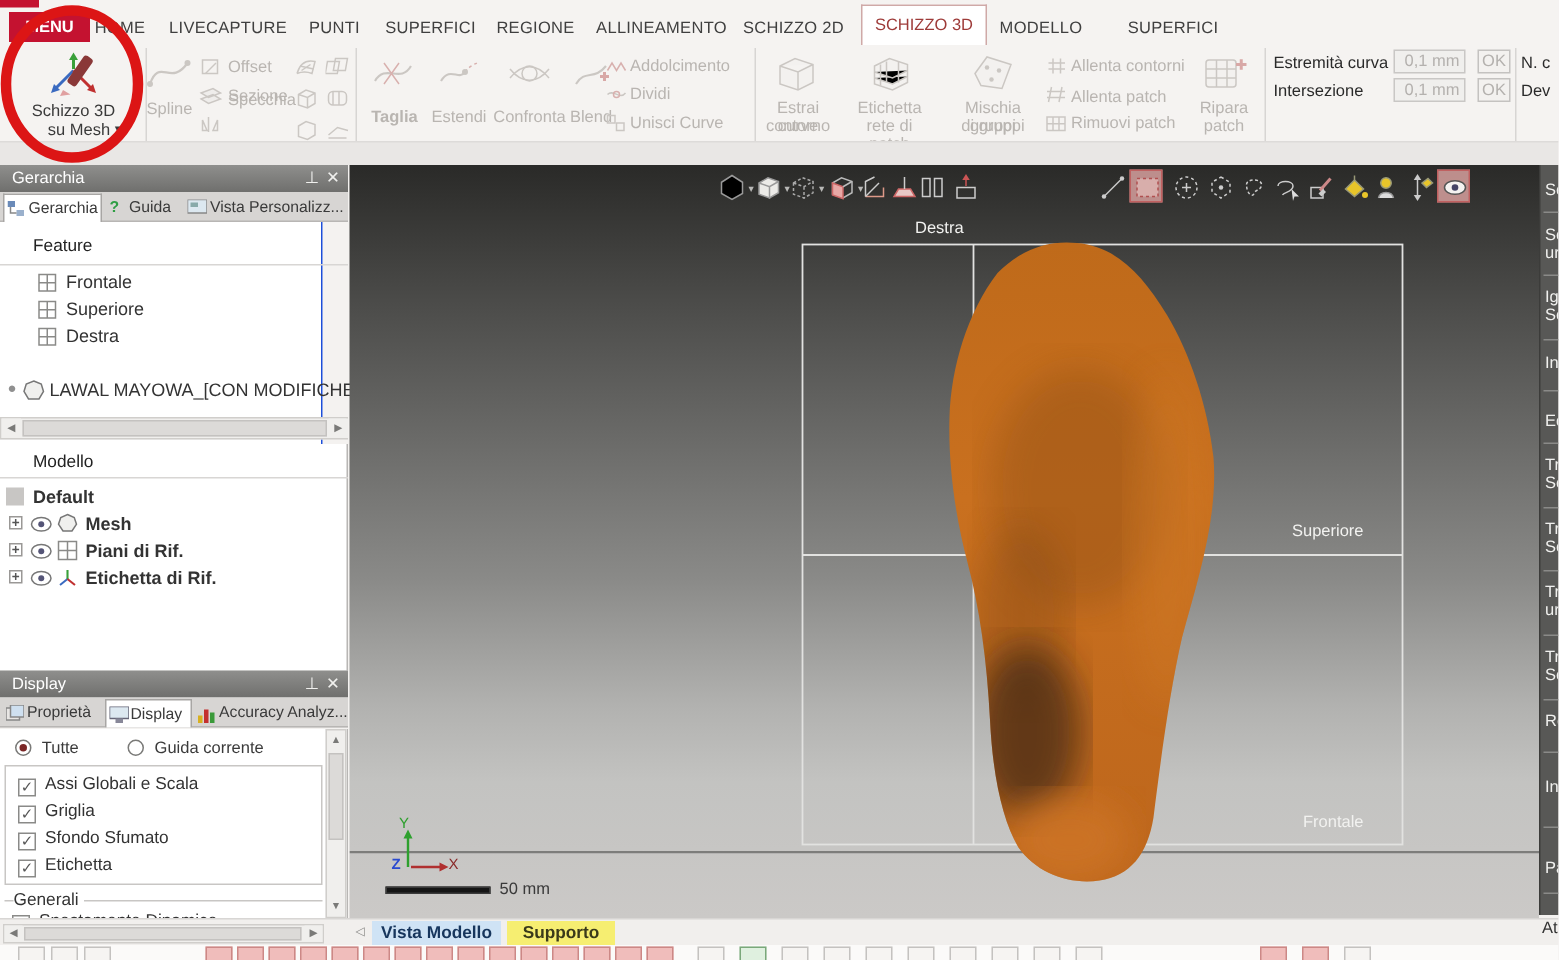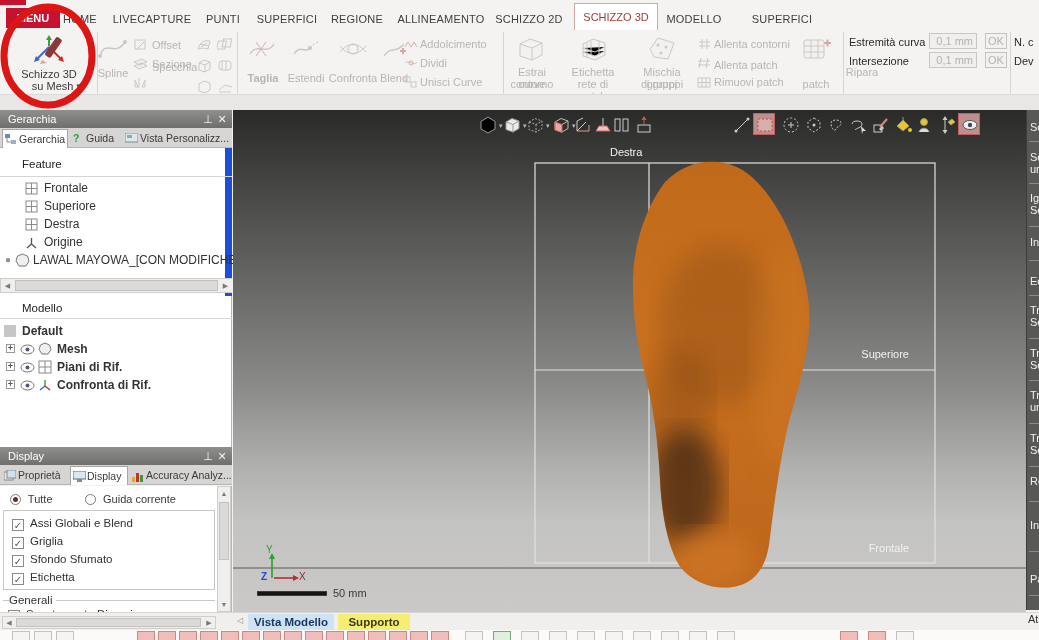--- a/index.html
+++ b/index.html
@@ -200,21 +200,21 @@
   <svg class="ric" style="left:697px;top:46px;" width="15" height="12">
       <rect x="1" y="2" width="12" height="9" stroke="#cbc7c3" fill="none"></rect>
       <path d="M1,6.5 h12 M5,2 v9 M9,2 v9" stroke="#cbc7c3"></path>
     </svg>
   <div class="abs dis" style="left:714px;top:46px;">Rimuovi patch</div>
   <svg class="ric" style="left:802px;top:5px;" width="30" height="28">
       <rect x="2" y="5" width="20" height="18" rx="2" stroke="#cbc7c3" fill="#f3f1ef"></rect>
       <path d="M2,11 h20 M2,17 h20 M9,5 v18 M16,5 v18" stroke="#cbc7c3"></path>
       <path d="M22,8 h7 M25.5,4.5 v7" stroke="#d8a8a6" stroke-width="2"></path>
     </svg>
-  <div class="btext dis" style="left:793px;top:36px;width:46px;margin-left:46px;">Ripara</div>
+  <div class="btext dis" style="left:793px;top:36px;width:46px;">Ripara</div>
   <div class="btext dis" style="left:793px;top:48px;width:46px;">patch</div>
 
   <div class="abs" style="left:849px;top:6px;color:#2a2a2a;">Estremità curva</div>
   <div class="field" style="left:929px;top:3px;">0,1 mm</div>
   <div class="okbtn" style="left:985px;top:3px;">OK</div>
   <div class="abs" style="left:849px;top:25px;color:#2a2a2a;">Intersezione</div>
   <div class="field" style="left:929px;top:22px;">0,1 mm</div>
   <div class="okbtn" style="left:985px;top:22px;">OK</div>
   <div class="abs" style="left:1014px;top:6px;color:#2a2a2a;">N. c</div>
   <div class="abs" style="left:1014px;top:25px;color:#2a2a2a;">Dev</div>
@@ -257,21 +257,21 @@
     <span>Guida</span>
   </div>
   <div class="ptab" style="left:124px;width:108px;">
     <svg class="abs" style="left:1px;top:4px;" width="13" height="11">
         <rect x="0" y="0" width="13" height="9" stroke="#888" fill="#dce8f0"></rect>
         <rect x="2" y="2" width="5" height="3" fill="#8aa"></rect>
       </svg>
     <span>Vista Personalizz...</span>
   </div>
 </div>
-<div class="abs white" style="left:0;top:148px;width:232px;height:148px;border-right:7px solid #1d4ed8;">
+<div class="abs white" style="left:0;top:148px;width:215px;height:148px;border-right:1px solid #1d4ed8;">
   <div class="abs" style="left:22px;top:10px;font-size:11.5px;color:#222;">Feature</div>
   <div class="hdiv" style="top:28px;"></div>
   <div class="treerow" style="top:31px;">
     <svg class="abs" style="left:25px;top:3px;" width="13" height="13">
         <rect x="1" y="1" width="11" height="11" stroke="#8a8a88" fill="#fff"></rect>
         <path d="M6.5,1 v11 M1,6.5 h11" stroke="#8a8a88"></path>
       </svg>
     <span class="abs" style="left:44px;">Frontale</span>
   </div>
   <div class="treerow" style="top:49px;">
@@ -281,26 +281,20 @@
       </svg>
     <span class="abs" style="left:44px;">Superiore</span>
   </div>
   <div class="treerow" style="top:67px;">
     <svg class="abs" style="left:25px;top:3px;" width="13" height="13">
         <rect x="1" y="1" width="11" height="11" stroke="#8a8a88" fill="#fff"></rect>
         <path d="M6.5,1 v11 M1,6.5 h11" stroke="#8a8a88"></path>
       </svg>
     <span class="abs" style="left:44px;">Destra</span>
   </div>
-  <div class="treerow" style="top:85px;">
-    <svg class="abs" style="left:25px;top:3px;" width="13" height="13">
-        <path d="M6.5,2 v6 M6.5,8 L2,12 M6.5,8 L11,12" stroke="#555" fill="none" stroke-width="1.3"></path>
-      </svg>
-    <span class="abs" style="left:44px;">Origine</span>
-  </div>
   <div class="treerow" style="top:103px;">
     <span class="abs" style="left:5px;top:0;color:#909090;font-size:10px;">●</span>
     <svg class="abs" style="left:15px;top:2px;" width="15" height="15">
         <polygon points="7.5,1 12.5,3 14,8 11,13 4,13 1,8 2.5,3" stroke="#777" fill="#f0f0ee"></polygon>
       </svg>
     <span class="abs" style="left:33px;white-space:nowrap;">LAWAL MAYOWA_[CON MODIFICHE</span>
   </div>
   <div class="scroll" style="left:0;top:130px;width:232px;height:15px;">
     <span class="sbtn" style="left:0;top:0;width:13px;height:13px;line-height:13px;">◀</span>
     <div class="thumb" style="left:14px;top:1px;width:203px;height:11px;"></div>
@@ -342,21 +336,21 @@
     <span class="exp abs" style="left:6px;top:4px;">+</span>
     <svg class="abs" style="left:20px;top:4px;" width="15" height="11">
         <ellipse cx="7.5" cy="5.5" rx="6.5" ry="4.5" stroke="#777" fill="#fff"></ellipse>
         <circle cx="7.5" cy="5.5" r="2" fill="#557"></circle>
       </svg>
     <svg class="abs" style="left:38px;top:2px;" width="14" height="14">
         <path d="M7,2 v6" stroke="#3aa03a" stroke-width="1.4"></path>
         <path d="M7,8 L2,12" stroke="#3a6ac0" stroke-width="1.4"></path>
         <path d="M7,8 L12,12" stroke="#c03030" stroke-width="1.4"></path>
       </svg>
-    <span class="abs" style="left:57px;">Confronta di Rif.</span>
+    <span class="abs" style="left:57px;">Etichetta di Rif.</span>
   </div>
 </div>
 
 <div class="panel-title" style="top:447px;">
   <span>Display</span>
   <span class="ptool" style="left:202px;">⊥</span>
   <span class="ptool" style="left:216px;">✕</span>
 </div>
 <div class="ptabs" style="top:465px;">
   <div class="ptab" style="left:2px;width:66px;">
@@ -385,21 +379,21 @@
 <div class="abs white" style="left:0;top:486px;width:232px;height:126px;border-right:1px solid #b8b6b4;overflow:hidden;">
   <div class="abs" style="left:10px;top:7px;">
     <span class="radio sel"></span>
     <span>Tutte</span>
   </div>
   <div class="abs" style="left:85px;top:7px;">
     <span class="radio"></span>
     <span>Guida corrente</span>
   </div>
   <div class="abs" style="left:3px;top:24px;width:212px;height:80px;border:1px solid #c8c6c4;">
-    <div class="cbrow" style="top:6px;"><span class="cbx">✓</span><span>Assi Globali e Blend</span></div>
+    <div class="cbrow" style="top:6px;"><span class="cbx">✓</span><span>Assi Globali e Scala</span></div>
     <div class="cbrow" style="top:24px;"><span class="cbx">✓</span><span>Griglia</span></div>
     <div class="cbrow" style="top:42px;"><span class="cbx">✓</span><span>Sfondo Sfumato</span></div>
     <div class="cbrow" style="top:60px;"><span class="cbx">✓</span><span>Etichetta</span></div>
   </div>
   <div class="abs" style="left:9px;top:108px;font-size:11.5px;color:#333;background:#fff;padding-right:4px;z-index:2;">Generali</div>
   <div class="abs" style="left:3px;top:114px;width:212px;height:1px;background:#c8c6c4;"></div>
   <div class="cbrow" style="top:122px;"><span class="cbx">✓</span><span>Spostamento Dinamico</span></div>
   <div class="scroll" style="left:217px;top:0;width:14px;height:126px;">
     <span class="sbtn" style="left:0;top:1px;width:12px;height:12px;line-height:12px;">▲</span>
     <div class="thumb" style="left:1px;top:15px;width:10px;height:58px;"></div>

